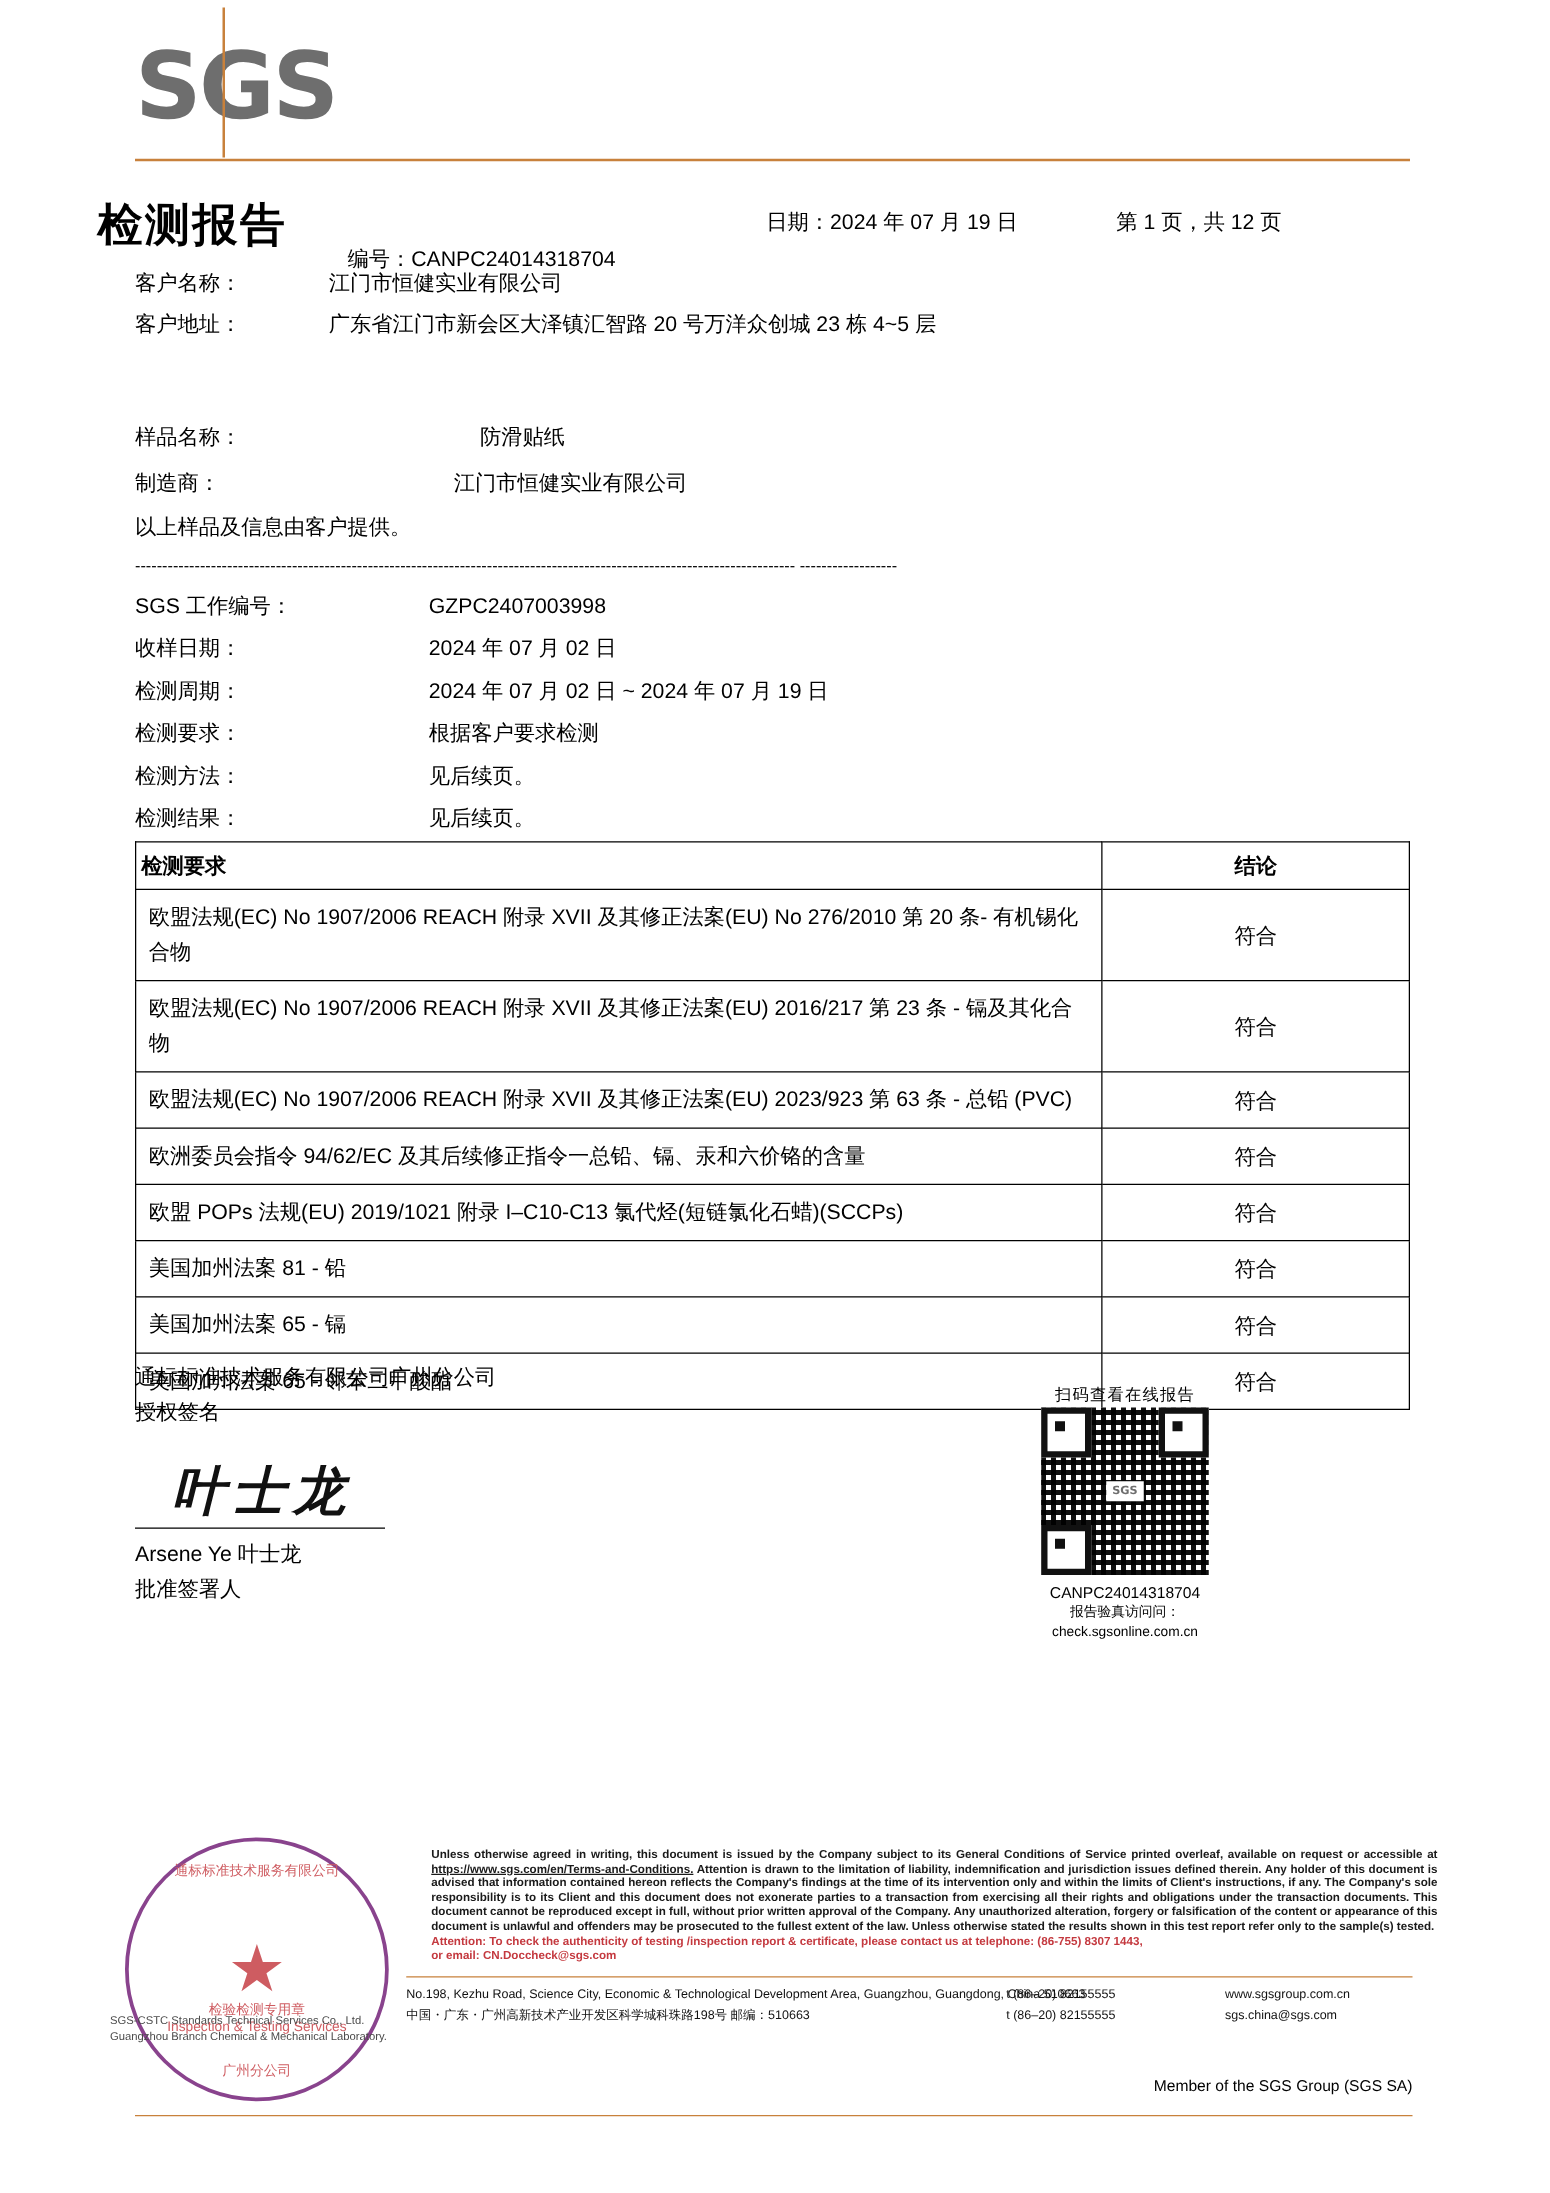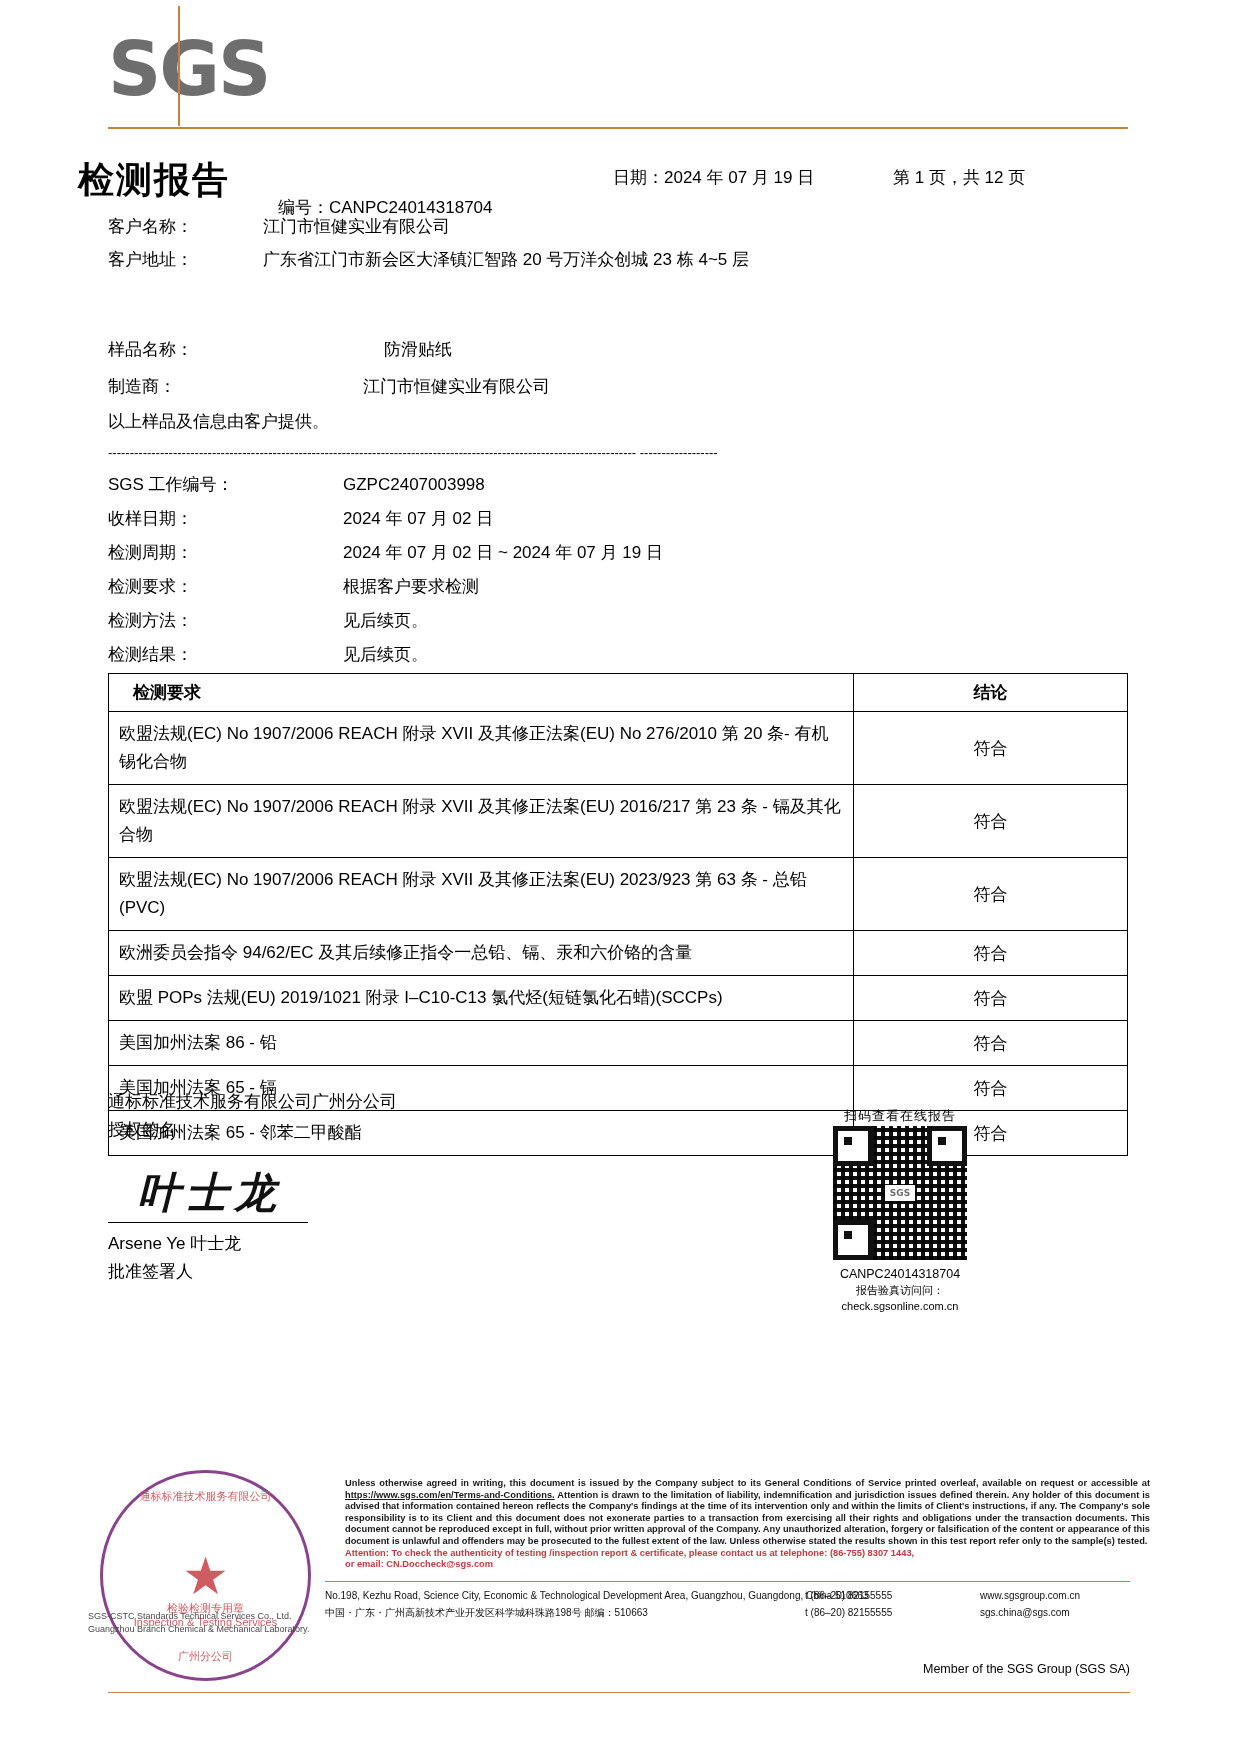--- a/index.html
+++ b/index.html
@@ -152,21 +152,21 @@
     font-size: 17px;
   }
   .res-table td, .res-table th {
     border: 1px solid #000;
     padding: 8px 10px;
     vertical-align: middle;
   }
   .res-table th {
     font-weight: bold;
     text-align: left;
-    padding: 7px 24px;
+    padding: 7px 4px;
   }
   .res-table th.concl, .res-table td.concl {
     text-align: center;
     width: 225px;
   }
   .res-table td.req {
     line-height: 28px;
   }
 
   
@@ -454,21 +454,21 @@
       </tr>
       <tr>
         <td class="req">欧洲委员会指令 94/62/EC 及其后续修正指令一总铅、镉、汞和六价铬的含量</td>
         <td class="concl">符合</td>
       </tr>
       <tr>
         <td class="req">欧盟 POPs 法规(EU) 2019/1021 附录 I–C10-C13 氯代烃(短链氯化石蜡)(SCCPs)</td>
         <td class="concl">符合</td>
       </tr>
       <tr>
-        <td class="req">美国加州法案 86 - 铅</td>
+        <td class="req">美国加州法案 81 - 铅</td>
         <td class="concl">符合</td>
       </tr>
       <tr>
         <td class="req">美国加州法案 65 - 镉</td>
         <td class="concl">符合</td>
       </tr>
       <tr>
         <td class="req">美国加州法案 65 - 邻苯二甲酸酯</td>
         <td class="concl">符合</td>
       </tr>

